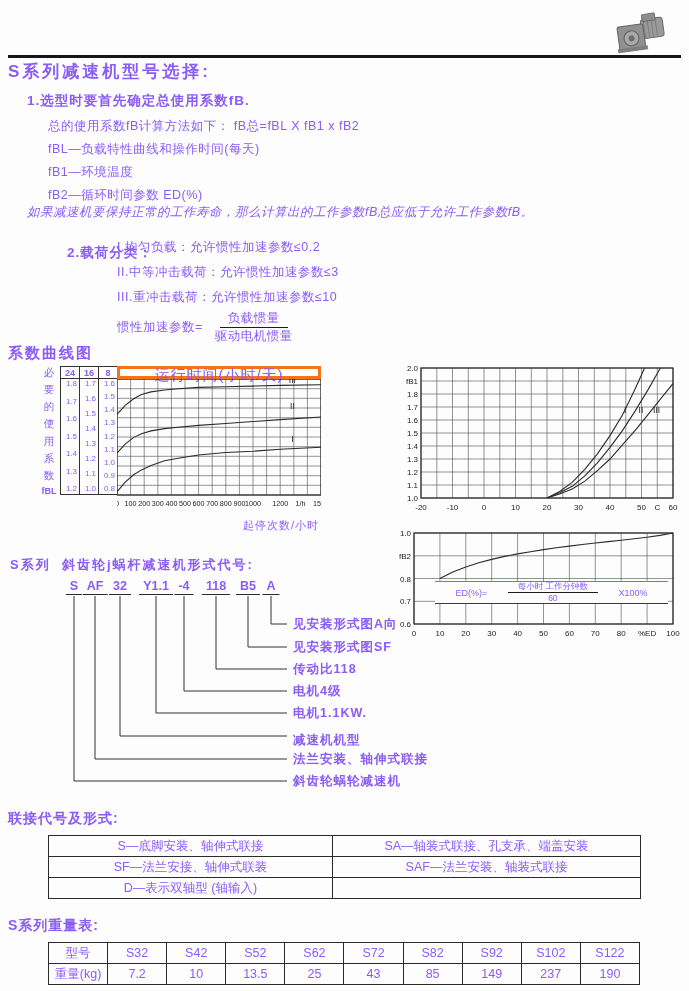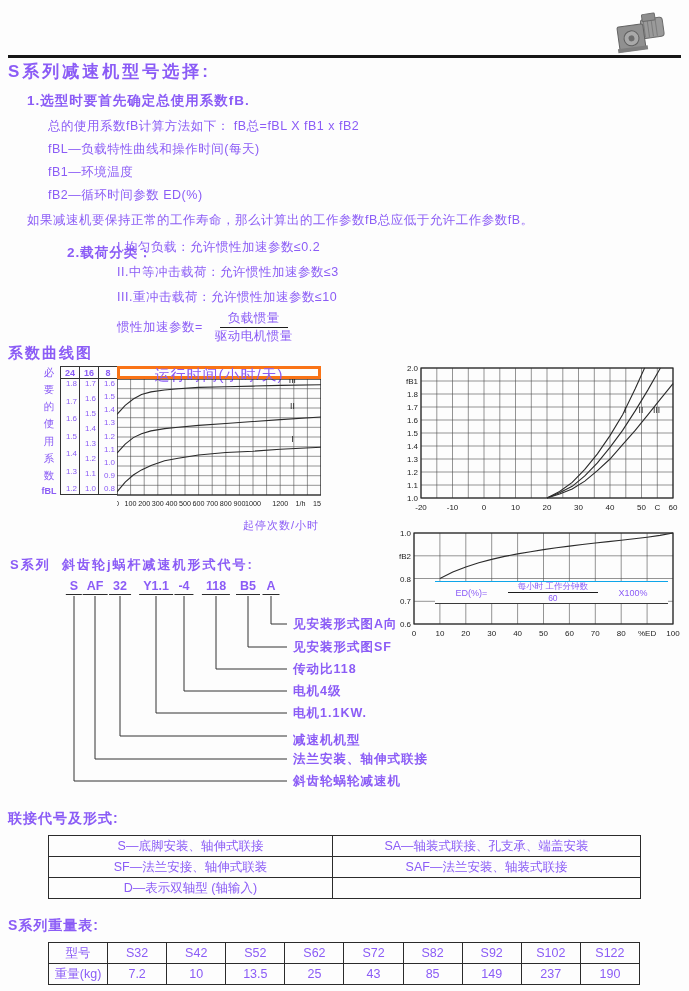--- a/index.html
+++ b/index.html
@@ -66,21 +66,21 @@
 
   <div class="abs h-rule"></div>
 
   <div class="abs doc-title">S系列减速机型号选择:</div>
 
   <div class="abs step-head" style="left:27px;top:92px;">1.选型时要首先确定总使用系数fB.</div>
   <div class="abs body-line" style="left:48px;top:118px;">总的使用系数fB计算方法如下： fB总=fBL X fB1 x fB2</div>
   <div class="abs body-line" style="left:48px;top:141px;">fBL—负载特性曲线和操作时间(每天)</div>
   <div class="abs body-line" style="left:48px;top:164px;">fB1—环境温度</div>
   <div class="abs body-line" style="left:48px;top:187px;">fB2—循环时间参数 ED(%)</div>
-  <div class="abs body-line" style="left:27px;top:212px;">如果减速机要保持正常的工作寿命，那么计算出的工作参数fB总应低于允许工作参数fB。</div>
+  <div class="abs body-line" style="left:27px;top:204px;font-style:italic;">如果减速机要保持正常的工作寿命，那么计算出的工作参数fB总应低于允许工作参数fB。</div>
 
   <div class="abs step-head" style="left:27px;top:244px;margin-left:40px;">2.载荷分类：</div>
   <div class="abs body-line" style="left:117px;top:239px;">I.均匀负载：允许惯性加速参数≤0.2</div>
   <div class="abs body-line" style="left:117px;top:264px;">II.中等冲击载荷：允许惯性加速参数≤3</div>
   <div class="abs body-line" style="left:117px;top:289px;">III.重冲击载荷：允许惯性加速参数≤10</div>
 
   <div class="abs body-line" style="left:117px;top:311px;display:flex;align-items:center;">
     <span>惯性加速参数=</span>
     <span class="frac">
       <span class="num">负载惯量</span>

